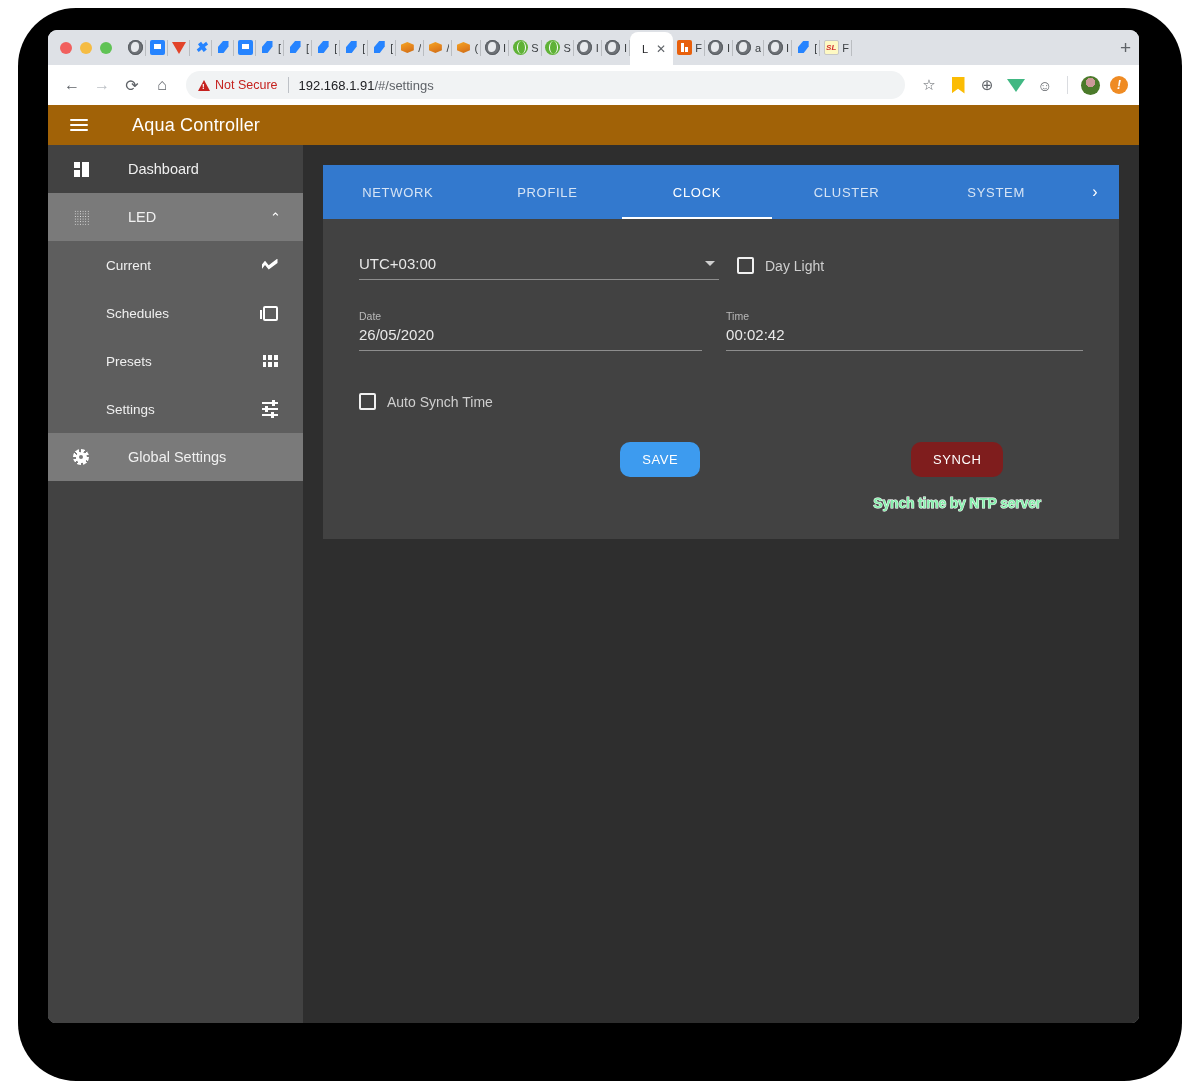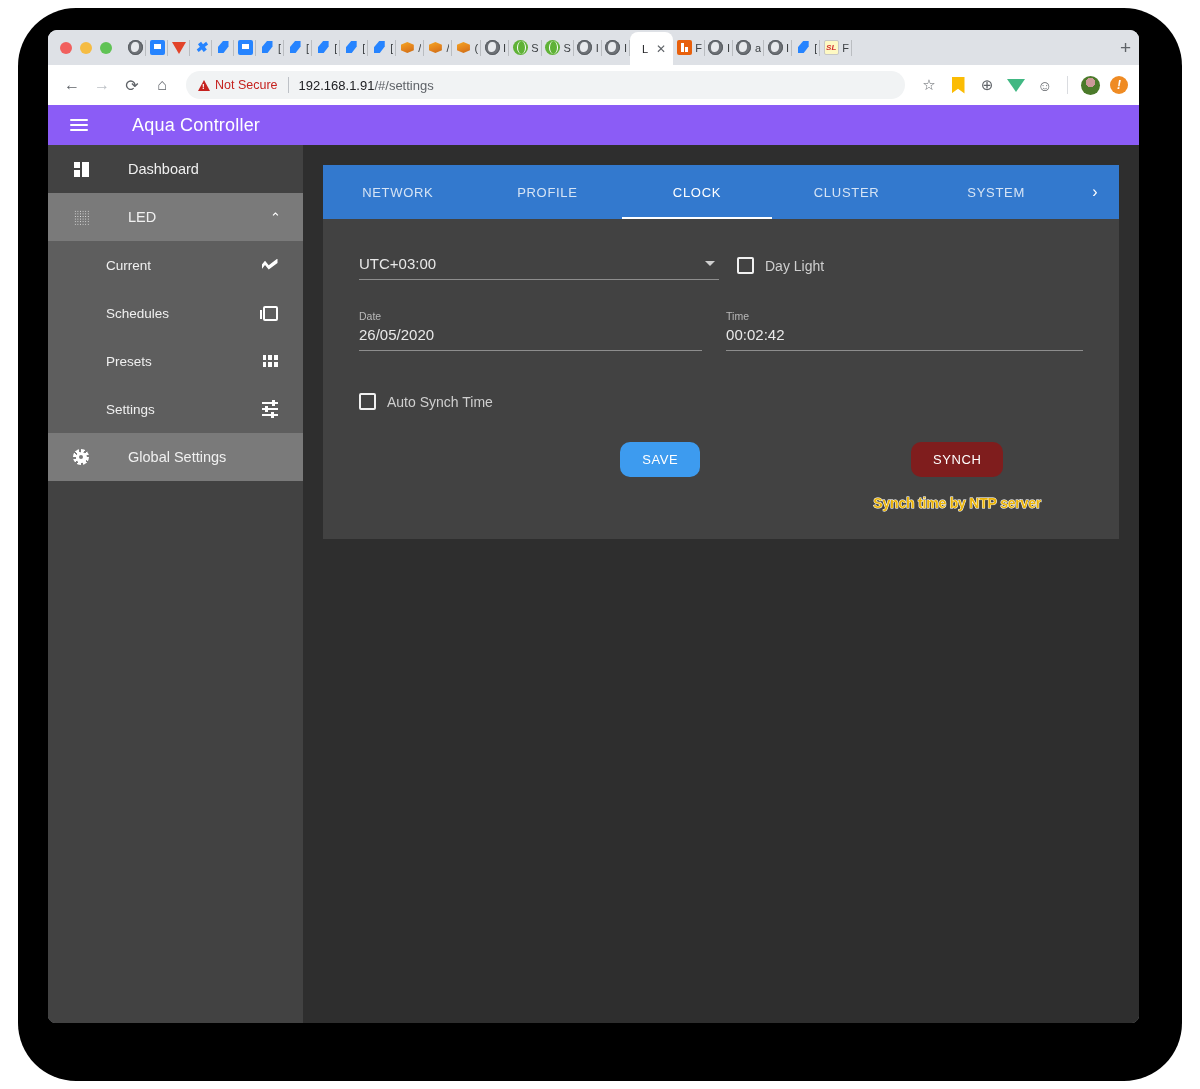--- a/index.html
+++ b/index.html
@@ -162,21 +162,21 @@
   .bookmark-ic { width:13px; height:17px; background:#fbbc04; clip-path: polygon(0 0,100% 0,100% 100%,50% 72%,0 100%); }
   .vue-ic { width:0;height:0;border-left:9px solid transparent;border-right:9px solid transparent;border-top:13px solid #41b883; }
   .avatar-ic { width:19px; height:19px; border-radius:50%; background: radial-gradient(circle at 50% 35%, #c99 0 30%, #4b7a2a 31% 100%); }
   .alert-ic { width:18px;height:18px;border-radius:50%;background:#ef8b23;color:#fff;font-size:12px;font-weight:bold;display:flex;align-items:center;justify-content:center; }
   .tb-sep { width:1px; height:18px; background:#dadce0; margin:0 3px; }
 
   
   .app { position: relative; height: 918px; background: #2e2e2e; }
 
   .appbar {
-    height: 40px; background: #8b5cf6;
+    height: 40px; background: #a16207;
     display: flex; align-items: center;
     padding-left: 22px;
   }
   .hamburger { width: 18px; display:flex; flex-direction:column; gap:3px; cursor:pointer; }
   .hamburger span { display:block; height:2px; background:#fff; border-radius:1px; }
   .app-title { color:#fff; font-size:18px; margin-left: 44px; letter-spacing: .2px; }
 
   .body-row { display: flex; height: 878px; }
 
   
@@ -271,21 +271,21 @@
     border: none; color: #fff; font-size: 13px; letter-spacing:.6px;
     padding: 10px 22px; cursor: pointer;
     font-family: "Liberation Sans", sans-serif;
     border-radius: 10px;
   }
   .btn-save { background: #3d9bef; }
   .btn-synch { background: #7f1d1d; }
 
   .ntp-note {
     font-size: 14px; font-weight: bold;
-    color: #eab308;
+    color: #86efac;
     -webkit-text-stroke: 0.9px #ffffff;
     paint-order: stroke fill;
     text-shadow: 0 0 1px #fff;
     letter-spacing: -0.2px;
   }
 </style>
 </head>
 <body>
 
 <div class="bezel"></div>

